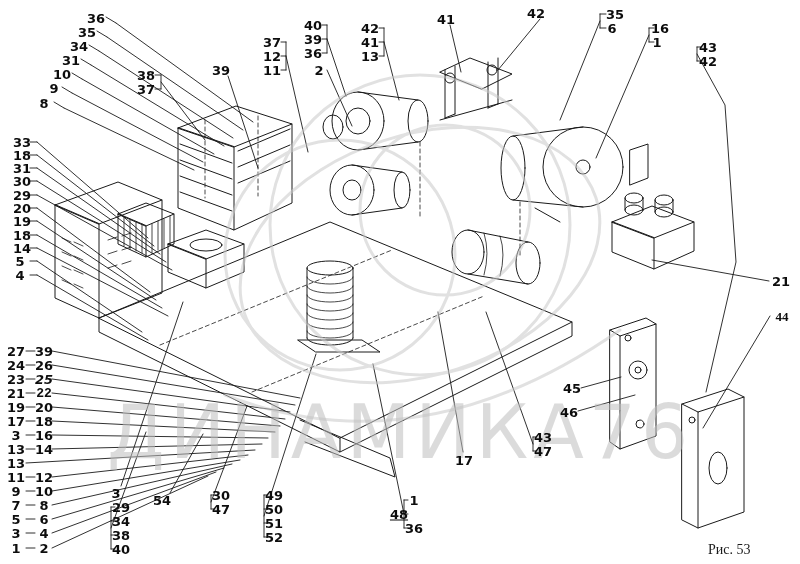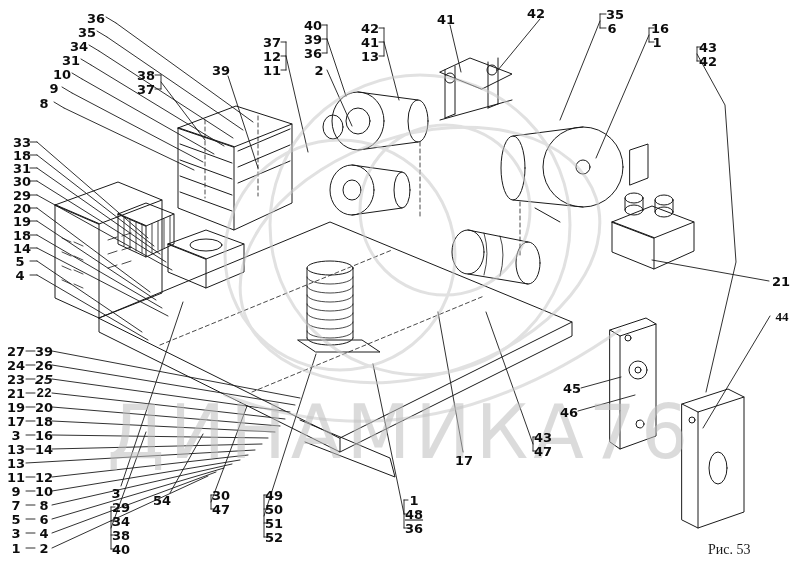--- a/index.html
+++ b/index.html
@@ -259,21 +259,21 @@
       <span class="callout" style="left: 708px; top: 47px;">43</span>
       <span class="callout" style="left: 708px; top: 61px;">42</span>
       <span class="callout" style="left: 781px; top: 281px;">21</span>
       <span class="callout" style="left: 782px; top: 316px; font-family: Liberation Serif, serif;">44</span>
       <span class="callout" style="left: 572px; top: 388px;">45</span>
       <span class="callout" style="left: 569px; top: 412px;">46</span>
       <span class="callout" style="left: 543px; top: 437px;">43</span>
       <span class="callout" style="left: 543px; top: 451px;">47</span>
       <span class="callout" style="left: 464px; top: 460px;">17</span>
       <span class="callout" style="left: 414px; top: 500px;">1</span>
-      <span class="callout" style="left: 414px; top: 514px; text-decoration: underline;">48</span>
+      <span class="callout" style="left: 399px; top: 514px; text-decoration: underline;">48</span>
       <span class="callout" style="left: 414px; top: 528px;">36</span>
       <span class="callout" style="left: 162px; top: 500px;">54</span>
       <span class="callout" style="left: 221px; top: 495px;">30</span>
       <span class="callout" style="left: 221px; top: 509px;">47</span>
       <span class="callout" style="left: 274px; top: 495px;">49</span>
       <span class="callout" style="left: 274px; top: 509px;">50</span>
       <span class="callout" style="left: 274px; top: 523px;">51</span>
       <span class="callout" style="left: 274px; top: 537px;">52</span>
       <span class="callout" style="left: 116px; top: 493px;">3</span>
       <span class="callout" style="left: 121px; top: 507px;">29</span>

